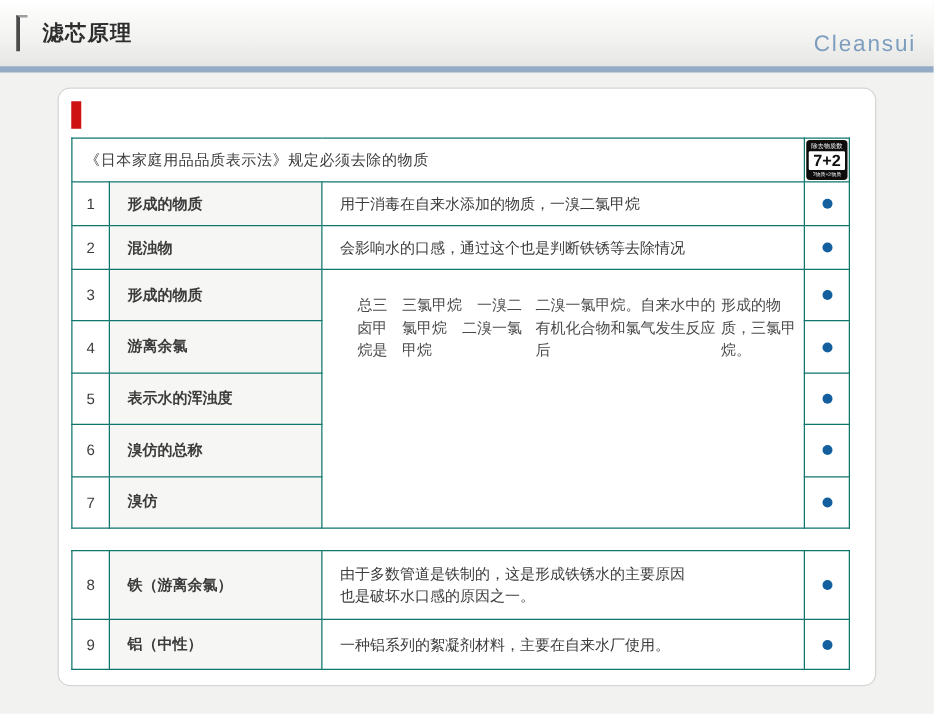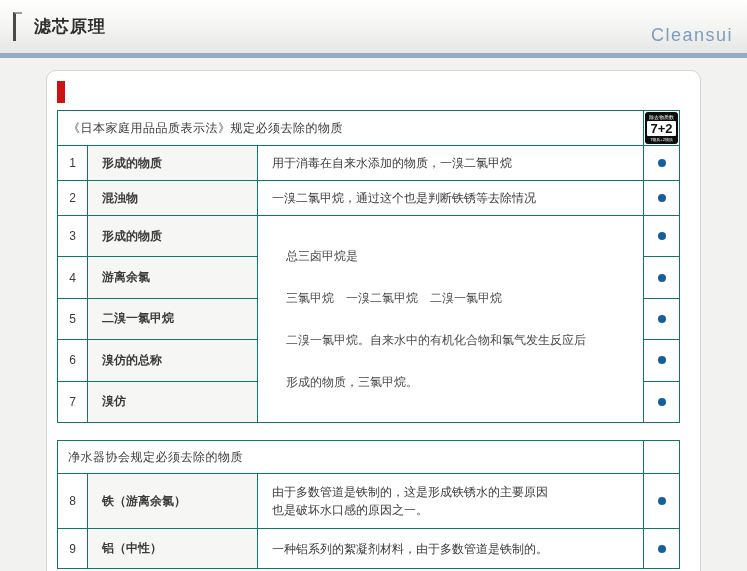--- a/index.html
+++ b/index.html
@@ -61,21 +61,21 @@
     background:#f6f6f4;font-weight:bold;font-size:13px;
     padding-left:14px;color:#363636;
   }
   td.desc{
     padding-left:14px;font-size:12px;color:#4a4a4a;
     white-space:pre-line;line-height:1.5;
   }
   td.dot-cell{text-align:center;}
   .dot{display:inline-block;width:8px;height:8px;border-radius:50%;background:#14609f;}
   .merged-desc{
-    display:flex;flex-direction:column;justify-content:space-around;
+    display:flex;flex-direction:row;justify-content:space-around;
     height:168px;padding-left:14px;
   }
   .merged-desc div{font-size:12px;color:#4a4a4a;}
   tr.row-tall{height:55px;}
   tr.row-mid{height:40px;}
   .table-gap{height:17px;}
   
   .badge{
     width:33px;margin:0 auto;background:#0d0d0d;border-radius:3px;
     padding:2px 2px;box-sizing:border-box;
@@ -121,21 +121,21 @@
     </tr>
     <tr class="data-row">
       <td class="num">1</td>
       <td class="name">形成的物质</td>
       <td class="desc">用于消毒在自来水添加的物质，一溴二氯甲烷</td>
       <td class="dot-cell"><span class="dot"></span></td>
     </tr>
     <tr class="data-row">
       <td class="num">2</td>
       <td class="name">混浊物</td>
-      <td class="desc">一溴二氯甲烷，通过这个也是判断铁锈等去除情况</td>
+      <td class="desc">会影响水的口感，通过这个也是判断铁锈等去除情况</td>
       <td class="dot-cell"><span class="dot"></span></td>
     </tr>
     <tr class="data-row">
       <td class="num">3</td>
       <td class="name">形成的物质</td>
       <td class="desc" rowspan="5">
         <div class="merged-desc">
           <div>总三卤甲烷是</div>
           <div>三氯甲烷　一溴二氯甲烷　二溴一氯甲烷</div>
           <div>二溴一氯甲烷。自来水中的有机化合物和氯气发生反应后</div>
@@ -144,21 +144,21 @@
       </td>
       <td class="dot-cell"><span class="dot"></span></td>
     </tr>
     <tr class="data-row">
       <td class="num">4</td>
       <td class="name">游离余氯</td>
       <td class="dot-cell"><span class="dot"></span></td>
     </tr>
     <tr class="data-row">
       <td class="num">5</td>
-      <td class="name">二溴一氯甲烷</td>
+      <td class="name">表示水的浑浊度</td>
       <td class="dot-cell"><span class="dot"></span></td>
     </tr>
     <tr class="data-row">
       <td class="num">6</td>
       <td class="name">溴仿的总称</td>
       <td class="dot-cell"><span class="dot"></span></td>
     </tr>
     <tr class="data-row">
       <td class="num">7</td>
       <td class="name">溴仿</td>
@@ -170,33 +170,29 @@
   <div class="table-gap"></div>
 
   <table class="spec">
     <colgroup>
         <col class="col-num">
         <col class="col-name">
         <col class="col-desc">
         <col class="col-dot">
       </colgroup>
     <tbody>
-        <tr class="heading-row">
-      <td class="heading-cell" colspan="3">净水器协会规定必须去除的物质</td>
-      <td class="dot-cell"></td>
-    </tr>
     <tr class="row-tall">
       <td class="num">8</td>
       <td class="name">铁（游离余氯）</td>
       <td class="desc">由于多数管道是铁制的，这是形成铁锈水的主要原因
 也是破坏水口感的原因之一。</td>
       <td class="dot-cell"><span class="dot"></span></td>
     </tr>
     <tr class="row-mid">
       <td class="num">9</td>
       <td class="name">铝（中性）</td>
-      <td class="desc">一种铝系列的絮凝剂材料，由于多数管道是铁制的。</td>
+      <td class="desc">一种铝系列的絮凝剂材料，主要在自来水厂使用。</td>
       <td class="dot-cell"><span class="dot"></span></td>
     </tr>
   </tbody>
     </table>
 
 </div>
 
 </body></html>

